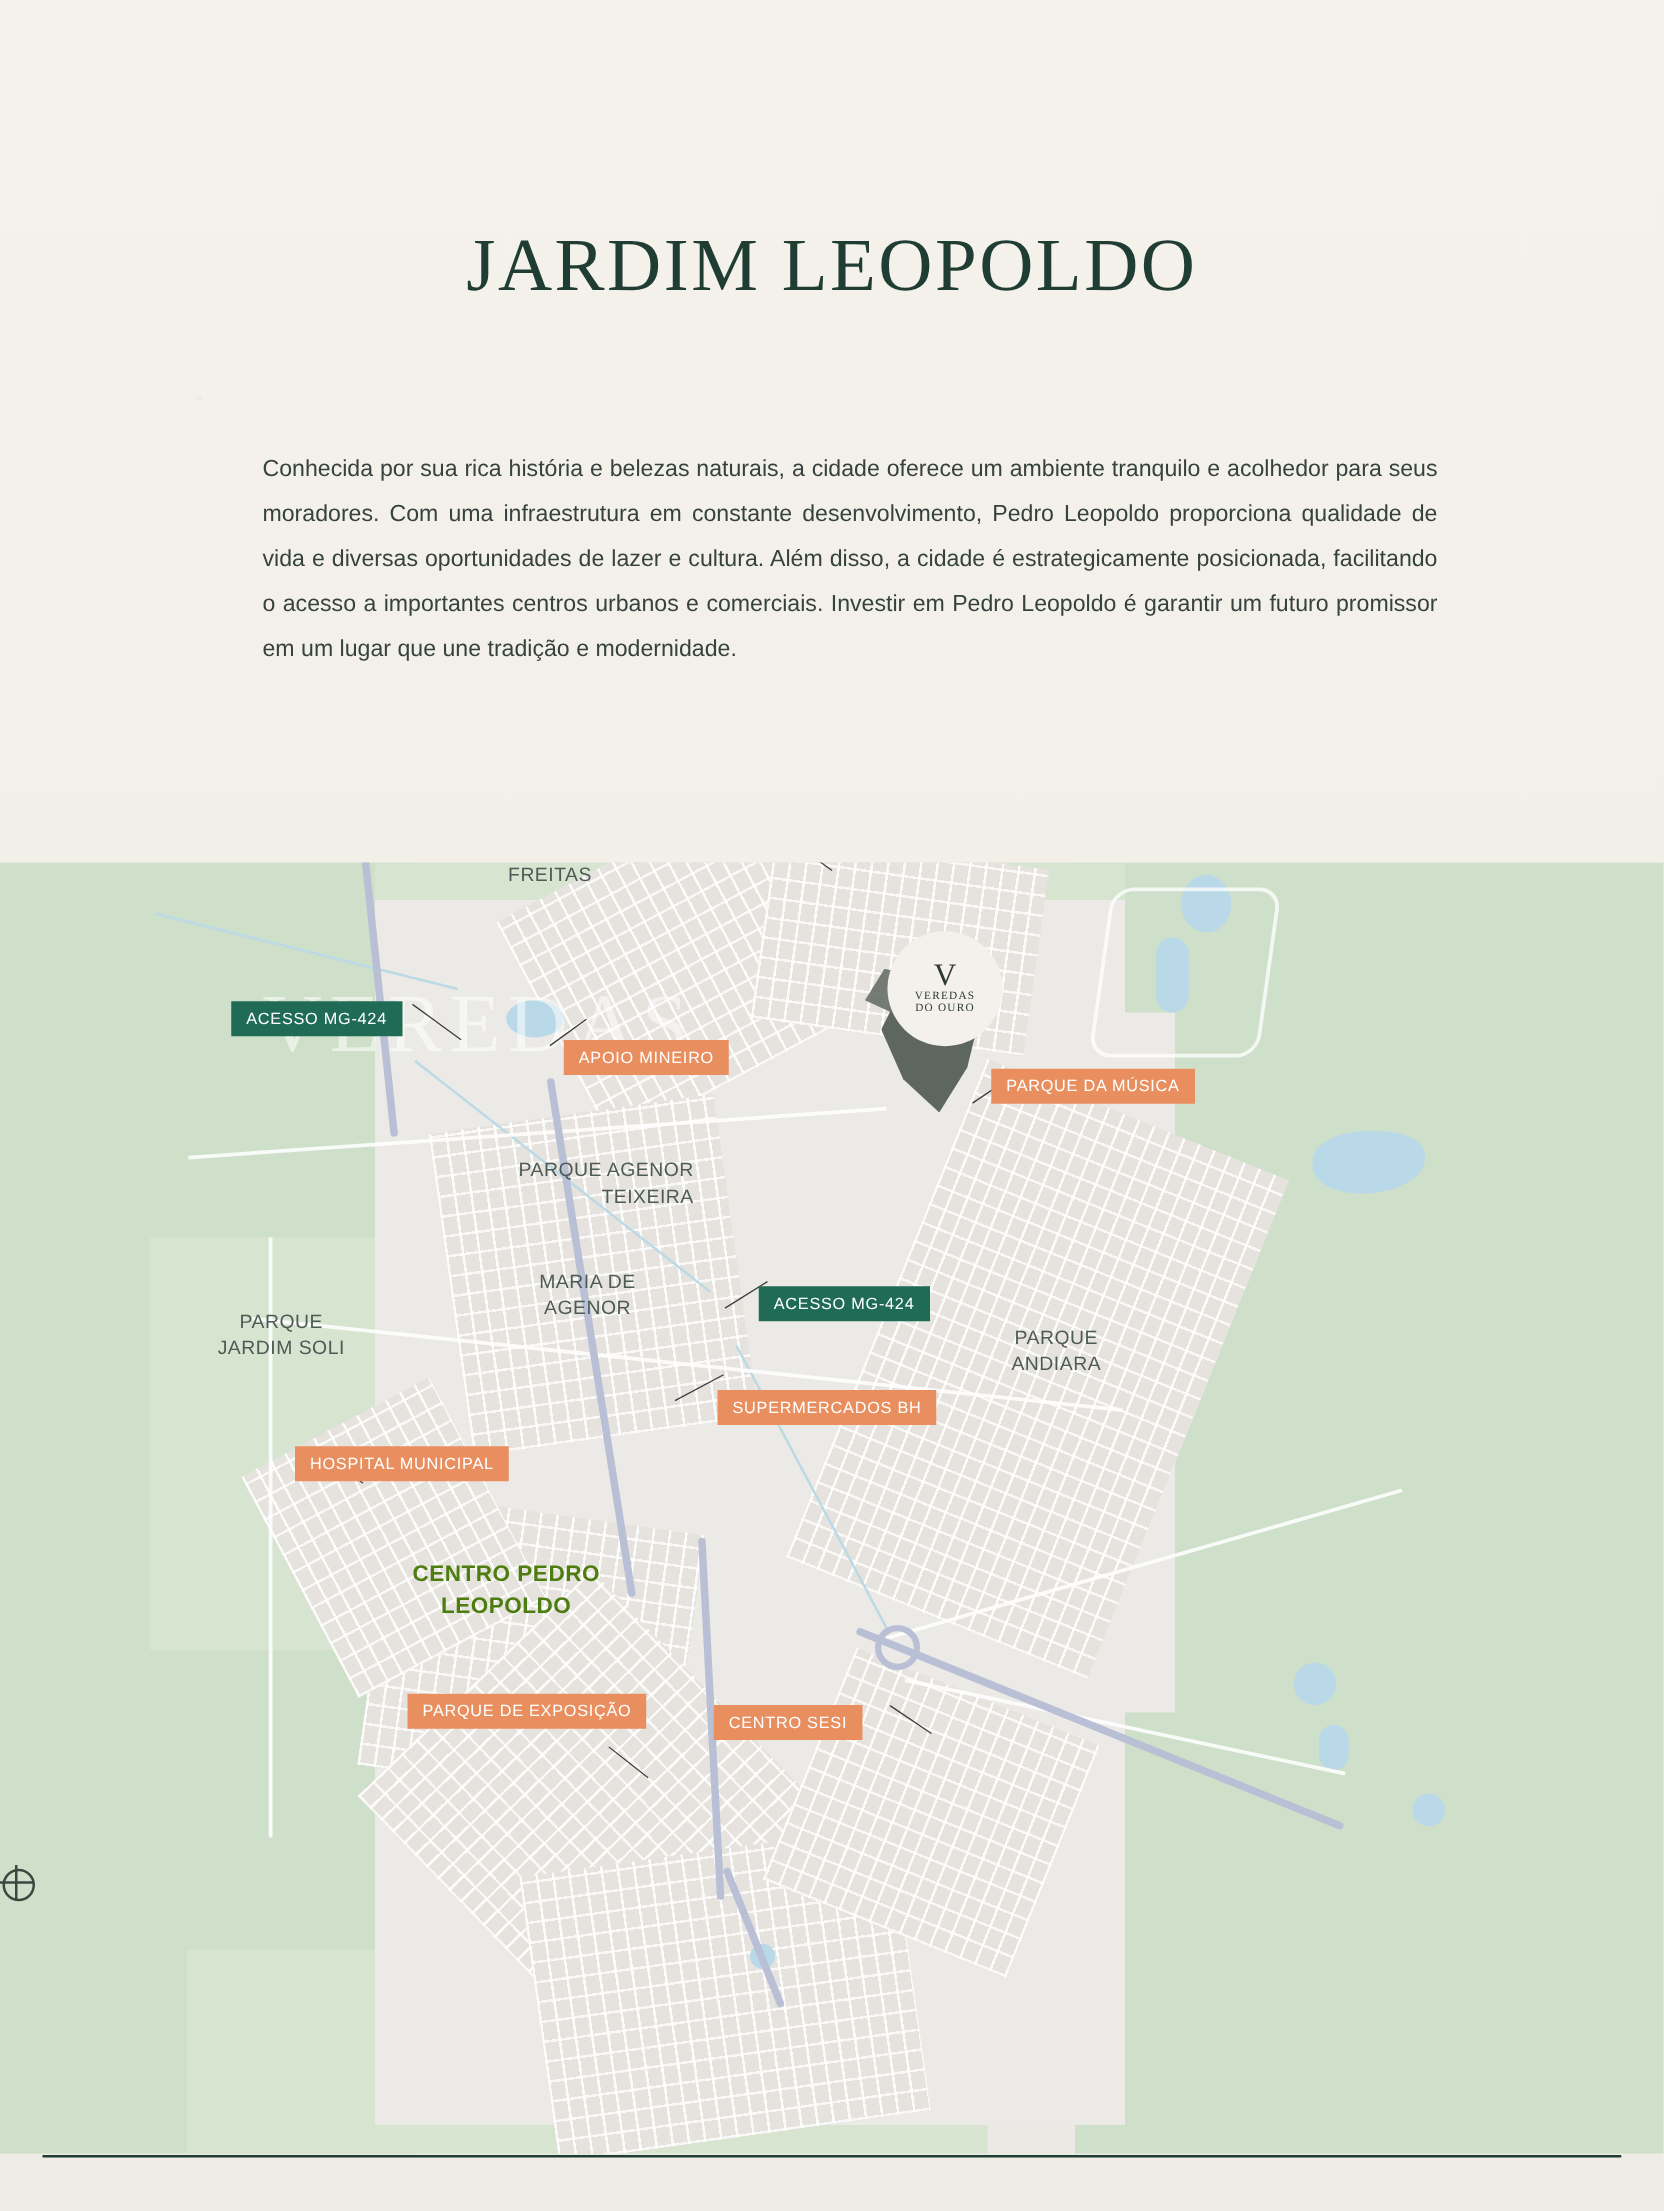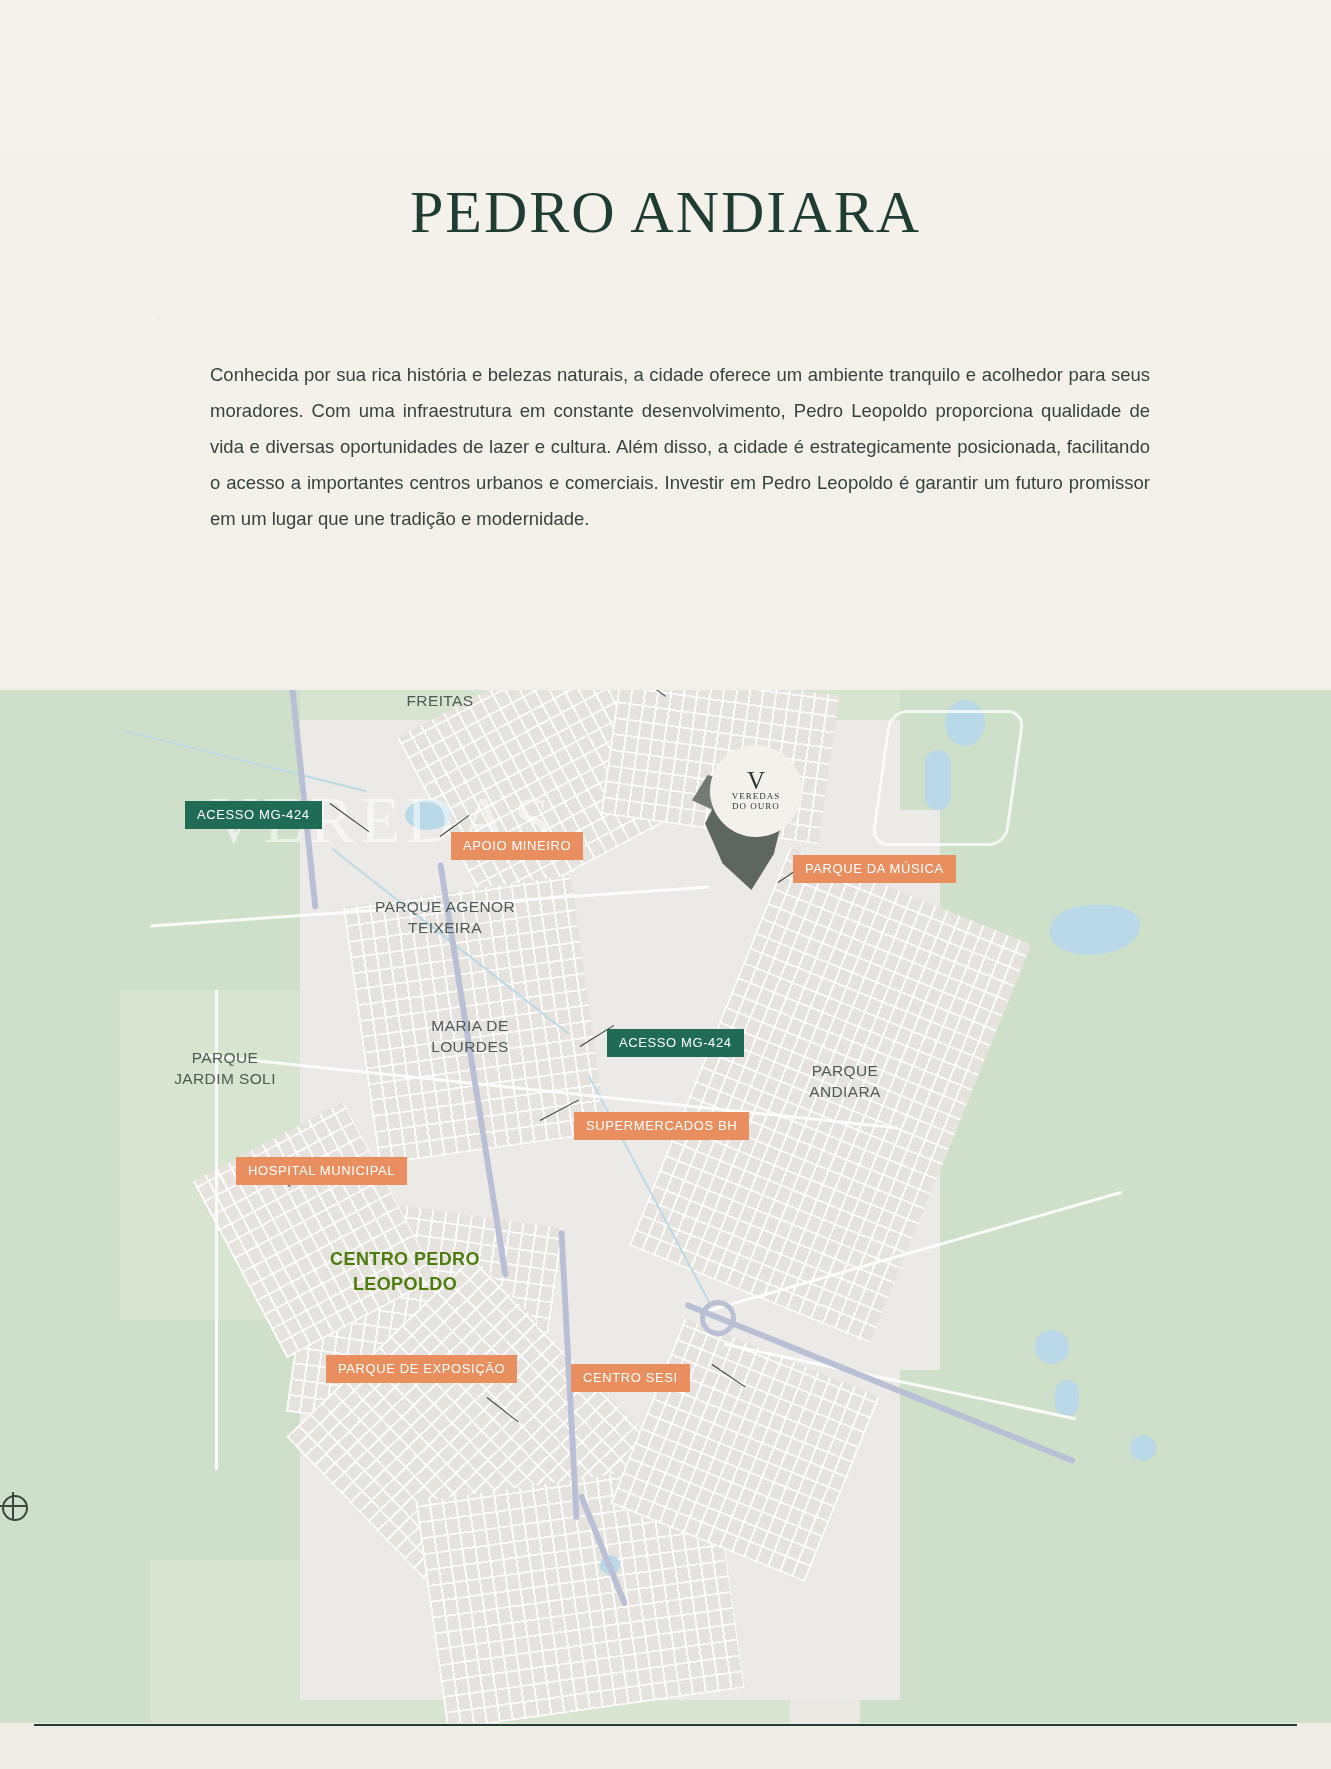--- a/index.html
+++ b/index.html
@@ -220,21 +220,21 @@
     width: 1263px;
     height: 2px;
     background: #1f3d32;
   }
 </style>
 </head>
 <body>
 
 <div class="paper-texture"></div>
 
-<h1 class="page-title">PEDRO ANDIARA</h1>
+<h1 class="page-title">JARDIM LEOPOLDO</h1>
 
 <p class="intro-paragraph">Conhecida por sua rica história e belezas naturais, a cidade oferece um ambiente tranquilo e acolhedor para seus moradores. Com uma infraestrutura em constante desenvolvimento, Pedro Leopoldo proporciona qualidade de vida e diversas oportunidades de lazer e cultura. Além disso, a cidade é estrategicamente posicionada, facilitando o acesso a importantes centros urbanos e comerciais. Investir em Pedro Leopoldo é garantir um futuro promissor em um lugar que une tradição e modernidade.</p>
 
 <div class="map-wrap">
   <div class="map-canvas">
 
     <div class="green-area" style="left:0;top:0;width:330px;height:1033px;"></div>
     <div class="green-area" style="left:860px;top:0;width:471px;height:1033px;"></div>
     <div class="green-area green-soft" style="left:300px;top:0;width:600px;height:60px;"></div>
     <div class="green-area green-soft" style="left:150px;top:870px;width:640px;height:163px;"></div>
@@ -286,24 +286,24 @@
     <div class="site-shape" style="left:692px;top:85px;width:52px;height:42px; clip-path: polygon(30% 0%, 100% 20%, 70% 100%, 0% 60%); opacity:.85;"></div>
     <div class="site-disc" style="left:710px;top:55px;">
       <div class="mark">V</div>
       <div class="sub">VEREDAS</div>
       <div class="sub">DO OURO</div>
     </div>
 
     <div class="map-text" style="left:355px;top:-42px;width:170px; white-space:pre-line;">TEOTÔNIO
 BATISTA DE
 FREITAS</div>
-    <div class="map-text" style="left:335px;top:206px;width:220px; white-space:pre-line;">PARQUE AGENOR
+    <div class="map-text" style="left:335px;top:236px;width:220px; white-space:pre-line;text-align:right;">PARQUE AGENOR
 TEIXEIRA</div>
     <div class="map-text" style="left:385px;top:325px;width:170px; white-space:pre-line;">MARIA DE
-LOURDES</div>
+AGENOR</div>
     <div class="map-text" style="left:135px;top:357px;width:180px; white-space:pre-line;">PARQUE
 JARDIM SOLI</div>
     <div class="map-text" style="left:760px;top:370px;width:170px; white-space:pre-line;">PARQUE
 ANDIARA</div>
     <div class="map-text bold" style="left:295px;top:557px;width:220px; white-space:pre-line;">CENTRO PEDRO
 LEOPOLDO</div>
 
     <div class="leader" style="left:630px;top:-20px;width:44px; transform:rotate(36deg);"></div>
 
     <div class="leader" style="left:330px;top:113px;width:48px; transform:rotate(36deg);"></div>

